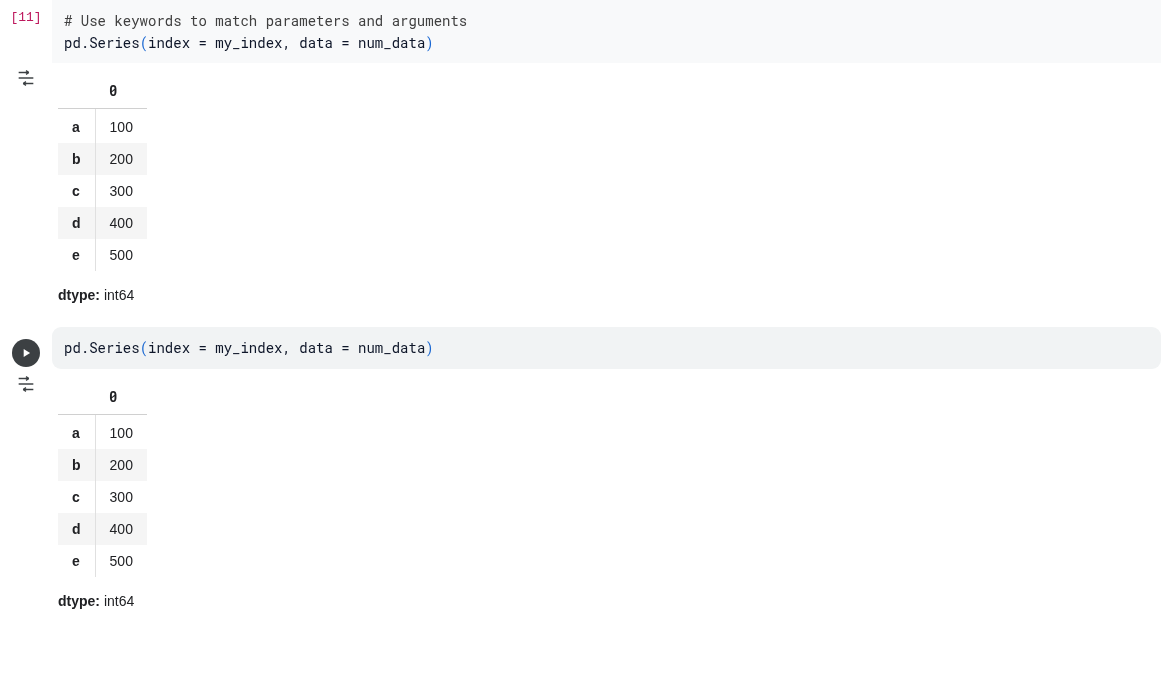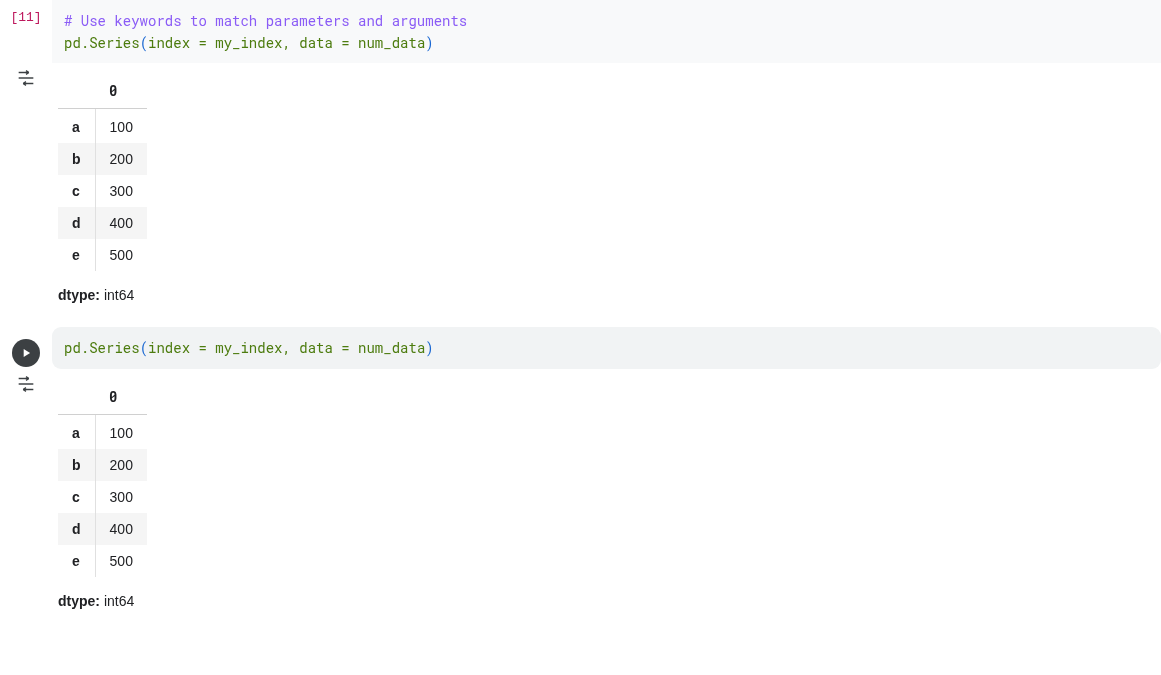--- a/index.html
+++ b/index.html
@@ -31,22 +31,22 @@
     font-family: "Roboto Mono", Consolas, monospace;
     font-size: 14px;
     line-height: 1.55;
     white-space: pre;
     overflow-x: auto;
   }
   .code-area.focused {
     background: #f1f3f4;
     border-radius: 9px;
   }
-  .tok-comment { color: #8b5cf6; }
-  .tok-default { color: #4d7c0f; }
+  .tok-comment { color: #404040; }
+  .tok-default { color: #0f172a; }
   .tok-paren { color: #1967d2; }
 
   .play-btn {
     width: 28px; height: 28px;
     border-radius: 50%;
     background: #3c4043;
     display: flex;
     align-items: center;
     justify-content: center;
     margin-top: 2px;

